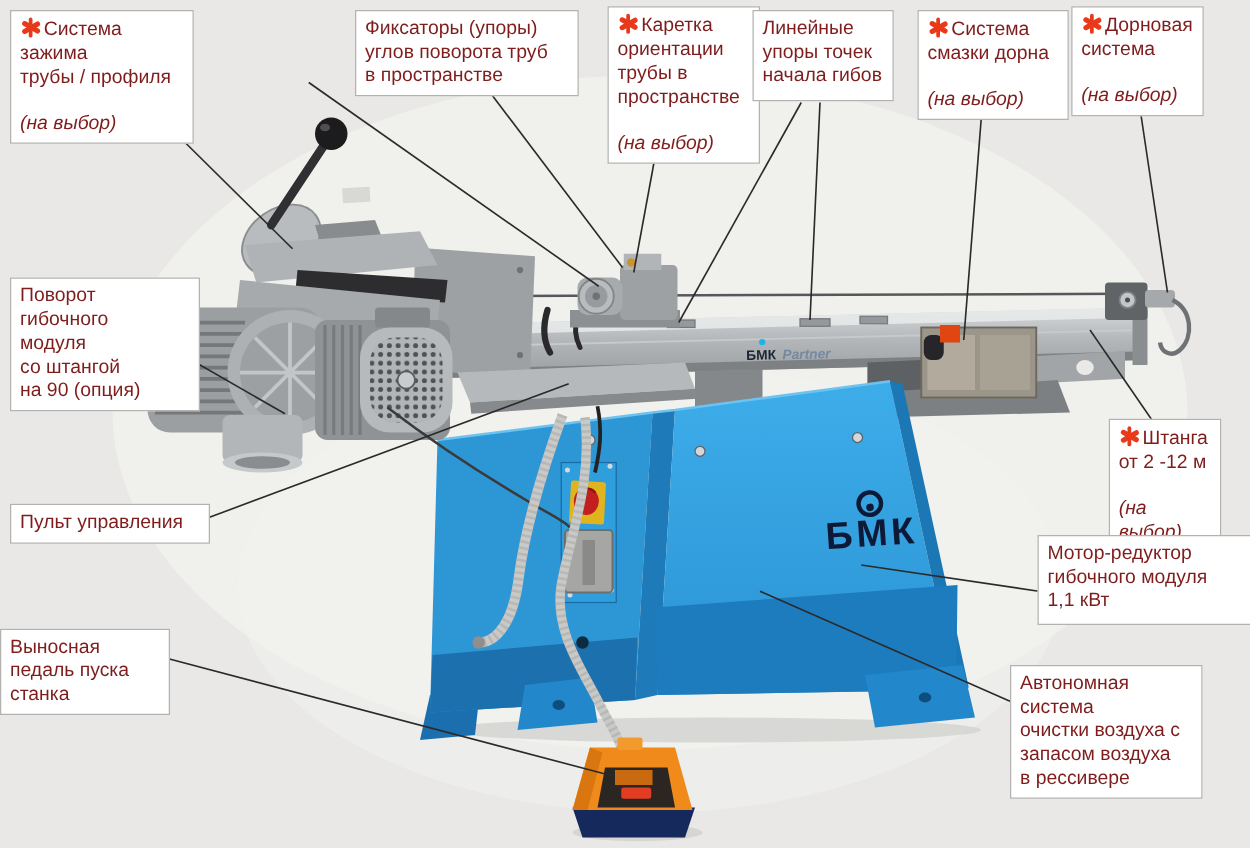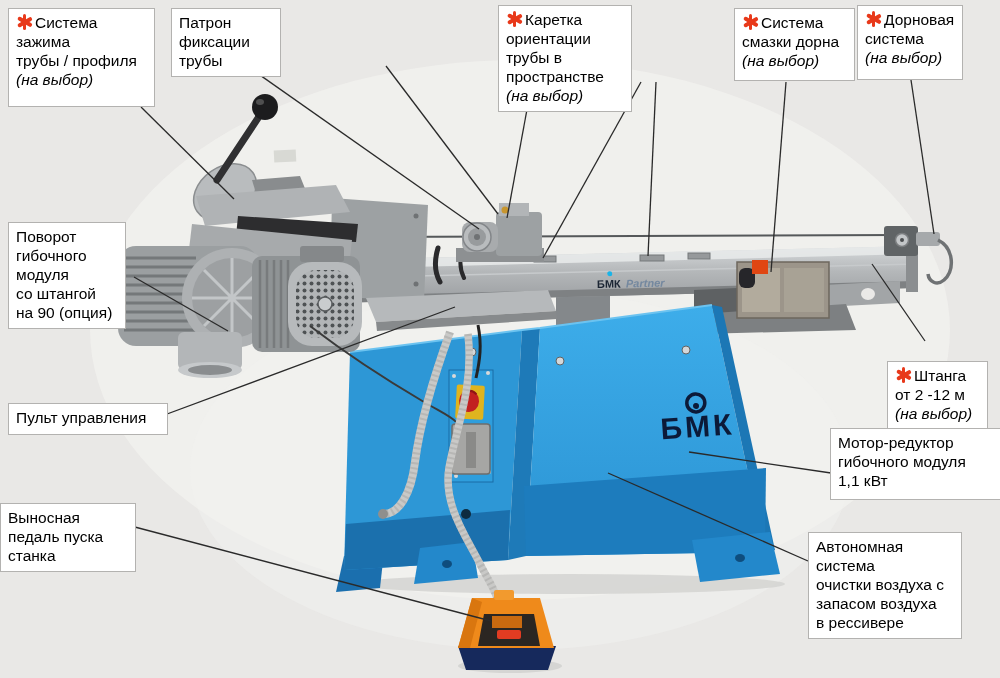--- a/index.html
+++ b/index.html
@@ -1,22 +1,22 @@
 <!DOCTYPE html>
 <html><head>
 <meta charset="utf-8">
 <style>
   html,body{margin:0;padding:0;background:#e9e8e6;}
   #stage{position:relative;width:1000px;height:678px;background:#e9e8e6;overflow:hidden;
          font-family:"Liberation Sans",sans-serif;}
   #machine-svg{position:absolute;left:0;top:0;z-index:1;}
   .label-box{position:absolute;z-index:2;background:#ffffff;border:1px solid #b3b2b0;
-             padding:5px 7px;font-size:15.5px;line-height:1.22;color:#000000;box-sizing:border-box;}
+             padding:5px 7px;font-size:15.5px;line-height:1.22;color:#7f1d1d;box-sizing:border-box;}
   .label-text{white-space:pre-line;}
-  .label-note{font-style:italic;white-space:pre-line;}
+  .label-note{font-style:italic;white-space:pre-line;margin-top:18px;}
   .star{display:inline-block;position:relative;width:17px;height:16px;vertical-align:-2px;margin-right:2px;}
   .star i,.star::before,.star::after{content:"";position:absolute;left:50%;top:0;width:3.6px;height:16px;
        margin-left:-1.8px;background:#e8391a;border-radius:2px;display:block;}
   .star::before{transform:rotate(60deg);}
   .star::after{transform:rotate(-60deg);}
 </style>
 </head>
 <body>
 
 <div id="stage">
@@ -234,50 +234,53 @@
     <line x1="925" y1="341" x2="872" y2="264"></line>
     <line x1="831" y1="473" x2="689" y2="452"></line>
     <line x1="808" y1="561" x2="608" y2="473"></line>
   </g>
 </svg>
 
 <div class="label-box" style="left:8px;top:8px;width:147px;min-height:99px"><span class="star"><i></i></span><span class="label-text">Система
 зажима
 трубы / профиля</span><div class="label-note">(на выбор)</div></div>
 
-<div class="label-box" style="left:171px;top:8px;width:110px;min-height:57px"><span class="label-text">Патрон
-фиксации
-трубы</span></div>
-
-
-<div class="label-box" style="left:498px;top:5px;width:134px;min-height:97px"><span class="star"><i></i></span><span class="label-text">Каретка
+
+<div class="label-box" style="left:284px;top:8px;width:179px;min-height:57px"><span class="label-text">Фиксаторы (упоры)
+углов поворота труб
+в пространстве</span></div>
+
+<div class="label-box" style="left:486px;top:5px;width:122px;min-height:97px"><span class="star"><i></i></span><span class="label-text">Каретка
 ориентации
 трубы в
 пространстве</span><div class="label-note">(на выбор)</div></div>
 
+<div class="label-box" style="left:602px;top:8px;width:113px;min-height:73px"><span class="label-text">Линейные
+упоры точек
+начала гибов</span></div>
 
 <div class="label-box" style="left:734px;top:8px;width:121px;min-height:73px"><span class="star"><i></i></span><span class="label-text">Система
 смазки дорна</span><div class="label-note">(на выбор)</div></div>
 
 <div class="label-box" style="left:857px;top:5px;width:106px;min-height:75px"><span class="star"><i></i></span><span class="label-text">Дорновая
 система</span><div class="label-note">(на выбор)</div></div>
 
-<div class="label-box" style="left:8px;top:222px;width:118px;min-height:106px"><span class="label-text">Поворот
+<div class="label-box" style="left:8px;top:222px;width:152px;min-height:106px"><span class="label-text">Поворот
 гибочного
 модуля
 со штангой
 на 90  (опция)</span></div>
 
 <div class="label-box" style="left:8px;top:403px;width:160px;min-height:32px"><span class="label-text">Пульт управления</span></div>
 
 <div class="label-box" style="left:0;top:503px;width:136px;min-height:65px"><span class="label-text">Выносная
 педаль пуска
 станка</span></div>
 
-<div class="label-box" style="left:887px;top:361px;width:101px;min-height:61px"><span class="star"><i></i></span><span class="label-text">Штанга
+<div class="label-box" style="left:887px;top:335px;width:90px;min-height:61px"><span class="star"><i></i></span><span class="label-text">Штанга
 от 2 -12 м</span><div class="label-note">(на выбор)</div></div>
 
 <div class="label-box" style="left:830px;top:428px;width:194px;min-height:72px"><span class="label-text">Мотор-редуктор
 гибочного модуля
 1,1 кВт</span></div>
 
 <div class="label-box" style="left:808px;top:532px;width:154px;min-height:86px"><span class="label-text">Автономная система
 очистки воздуха с
 запасом воздуха
 в рессивере</span></div>

